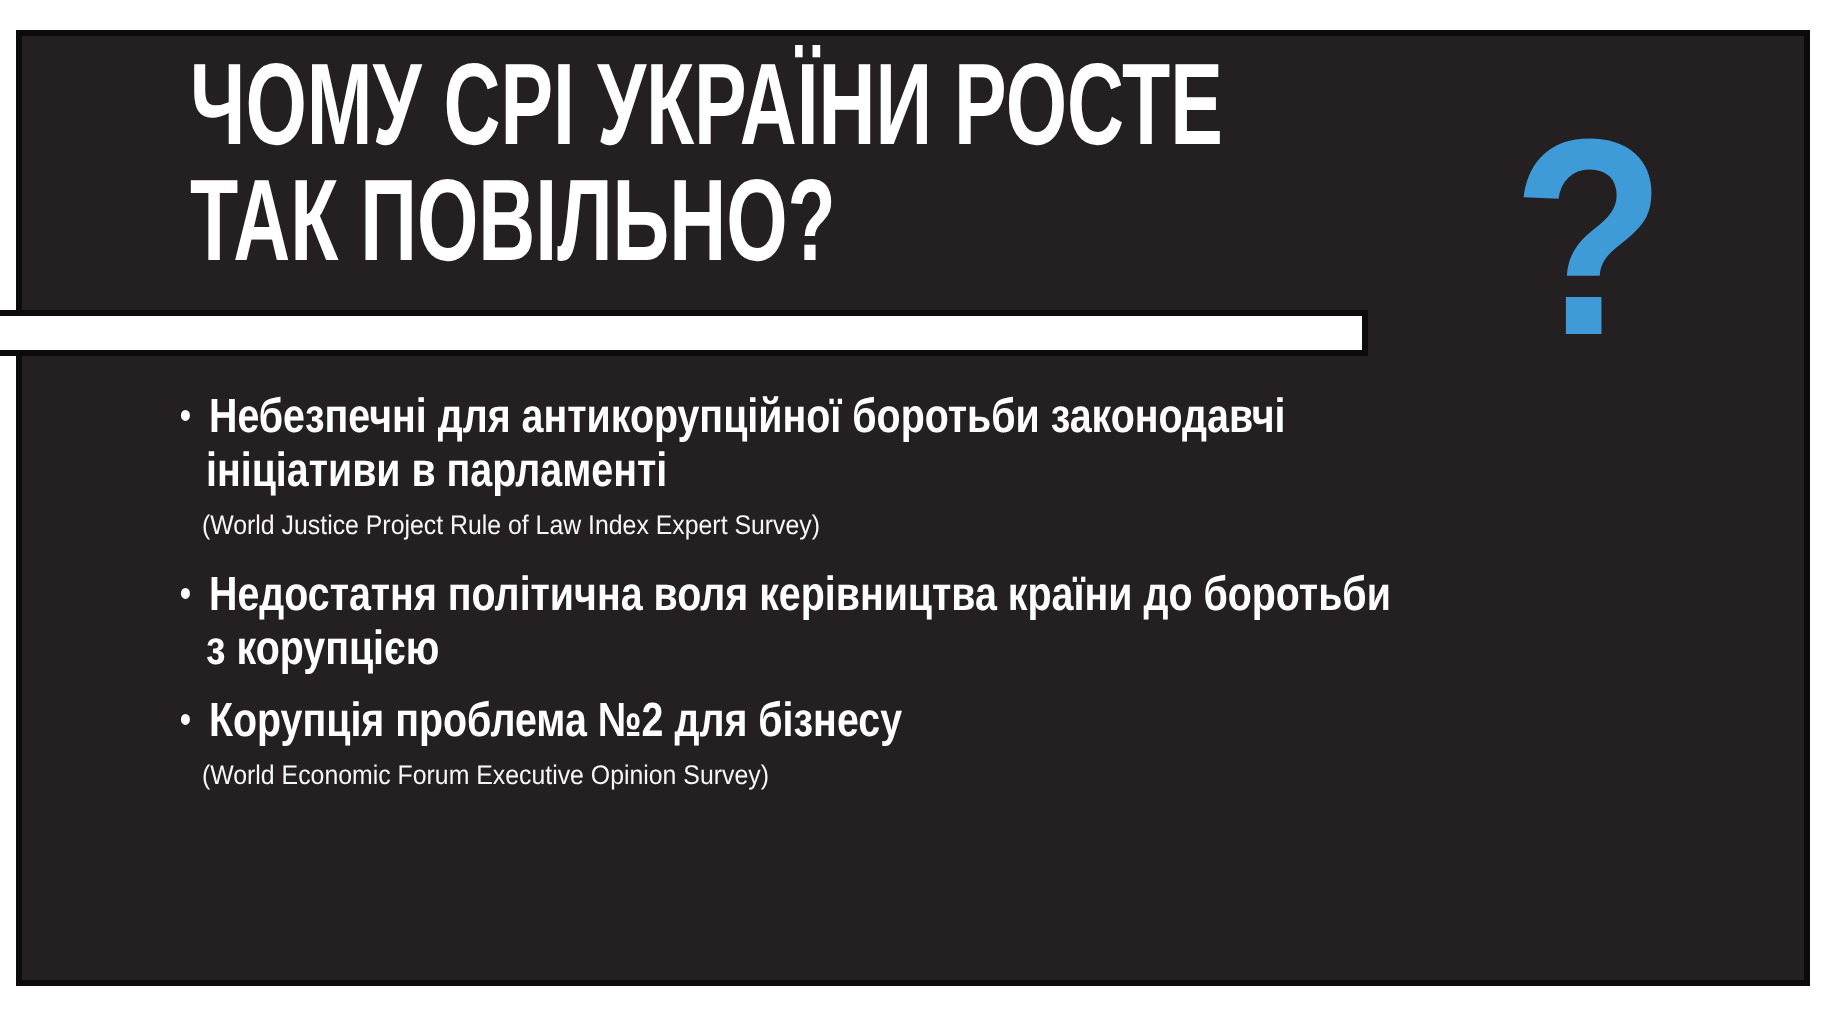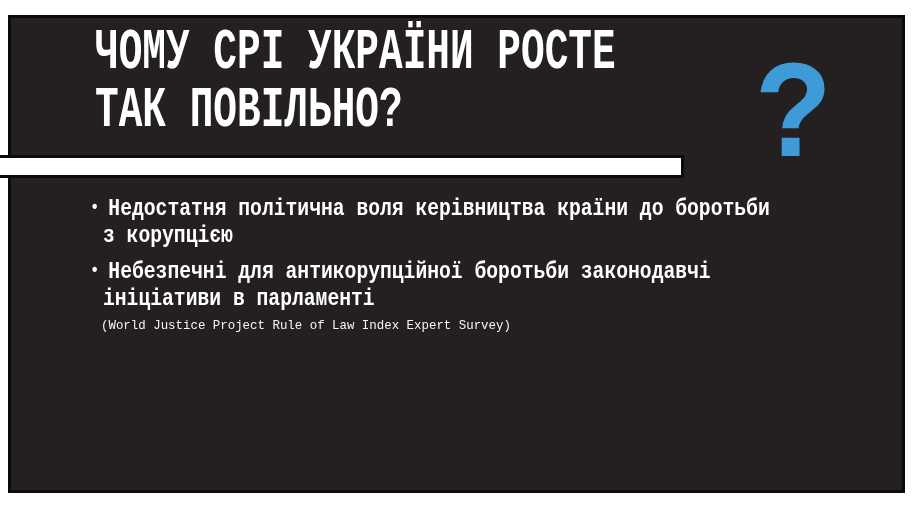--- a/index.html
+++ b/index.html
@@ -5,21 +5,20 @@
   * { margin: 0; padding: 0; box-sizing: border-box; }
   html, body { background: #ffffff; }
   body { font-family: "Liberation Sans", sans-serif; }
 
   .page {
     position: relative;
     width: 921px;
     height: 512px;
     background: #ffffff;
     overflow: hidden;
-    font-family: Liberation Mono, monospace;
   }
 
   
   .slab {
     position: absolute;
     left: 8px;
     top: 15px;
     width: 897px;
     height: 478px;
     background: #241f20;
@@ -115,31 +114,37 @@
 
   <div class="title">
     <div class="title-line">ЧОМУ CPI УКРАЇНИ РОСТЕ</div>
     <div class="title-line">ТАК ПОВІЛЬНО?</div>
   </div>
 
   <div class="qmark">?</div>
 
   <div class="content">
 
-    <div class="bullet-item mb9">
-      <div class="bline first">
-        <span class="dot">•</span><span>Недостатня політична воля керівництва країни до боротьби</span>
-      </div>
-      <div class="bline cont">з корупцією</div>
-    </div>
-
     <div class="bullet-item mb13">
       <div class="bline first">
         <span class="dot">•</span><span>Небезпечні для антикорупційної боротьби законодавчі</span>
       </div>
       <div class="bline cont">ініціативи в парламенті</div>
       <div class="src">(World Justice Project Rule of Law Index Expert Survey)</div>
     </div>
 
+    <div class="bullet-item mb9">
+      <div class="bline first">
+        <span class="dot">•</span><span>Недостатня політична воля керівництва країни до боротьби</span>
+      </div>
+      <div class="bline cont">з корупцією</div>
+    </div>
 
+
+    <div class="bullet-item">
+      <div class="bline first">
+        <span class="dot">•</span><span>Корупція проблема №2 для бізнесу</span>
+      </div>
+      <div class="src">(World Economic Forum Executive Opinion Survey)</div>
+    </div>
 
   </div>
 </div>
 
 </body></html>

